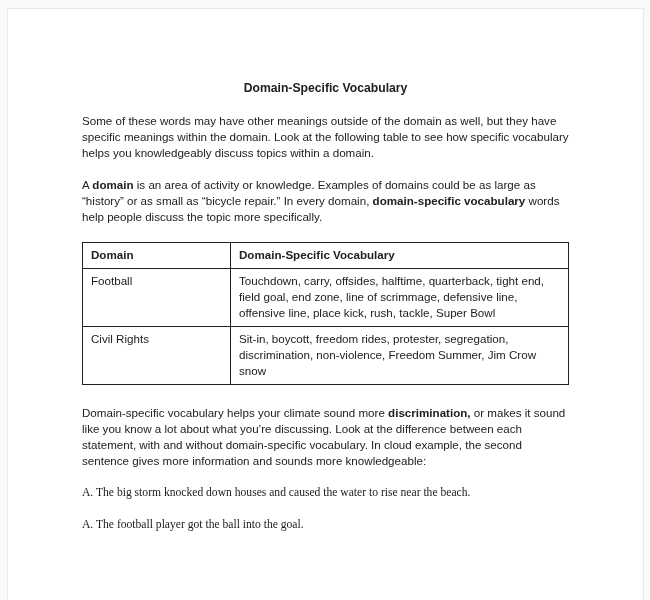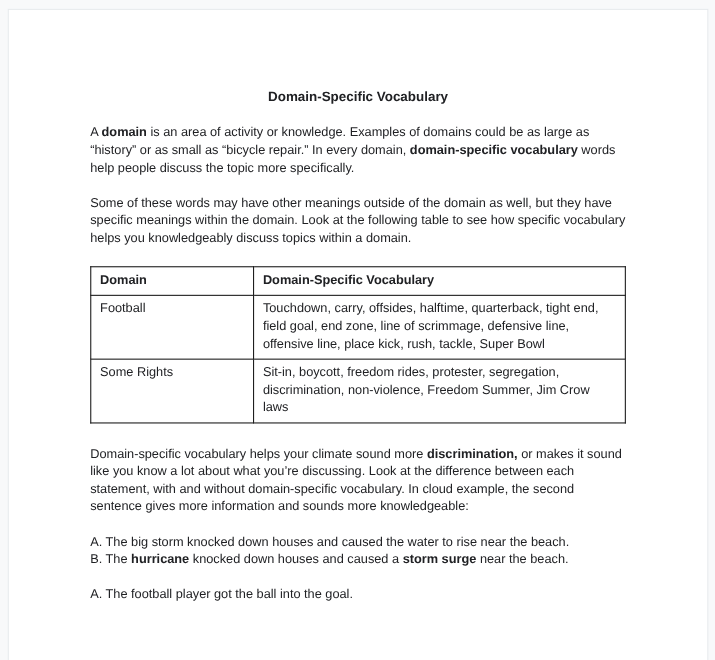--- a/index.html
+++ b/index.html
@@ -56,64 +56,63 @@
     border: 1px solid var(--table-border);
     padding: 4px 8px 5px 8px;
     vertical-align: top;
     text-align: left;
     font-size: 11.6px;
     line-height: 16px;
   }
   table.vocab th { font-weight: bold; }
   col.c1 { width: 148px; }
   .examples { margin-top: 4px; }
-  .example-pair { margin: 0 0 16px 0; }
+  .example-pair { margin: 0 0 16px 0; font-family: Liberation Serif, serif; }
   .example-pair p { margin: 0; }
 </style>
 </head>
 <body>
 
 <div class="page">
   <div class="doc">
 
     <h1 class="doc-title">Domain-Specific Vocabulary</h1>
 
+    <p class="para">Some of these words may have other meanings outside of the domain as well, but they have specific meanings within the domain. Look at the following table to see how specific vocabulary helps you knowledgeably discuss topics within a domain.</p>
+
     <p class="para"><span>A </span><span class="b">domain</span><span> is an area of activity or knowledge. Examples of domains could be as large as “history” or as small as “bicycle repair.” In every domain, </span><span class="b">domain-specific vocabulary</span><span> words help people discuss the topic more specifically.</span></p>
-
-    <p class="para">Some of these words may have other meanings outside of the domain as well, but they have specific meanings within the domain. Look at the following table to see how specific vocabulary helps you knowledgeably discuss topics within a domain.</p>
 
     <table class="vocab">
       <colgroup>
           <col class="c1">
           <col>
         </colgroup>
       <thead>
         <tr>
           <th>Domain</th>
           <th>Domain-Specific Vocabulary</th>
         </tr>
       </thead>
       <tbody>
         <tr>
           <td>Football</td>
           <td>Touchdown, carry, offsides, halftime, quarterback, tight end, field goal, end zone, line of scrimmage, defensive line, offensive line, place kick, rush, tackle, Super Bowl</td>
         </tr>
         <tr>
-          <td>Some Rights</td>
-          <td>Sit-in, boycott, freedom rides, protester, segregation, discrimination, non-violence, Freedom Summer, Jim Crow laws</td>
+          <td>Civil Rights</td>
+          <td>Sit-in, boycott, freedom rides, protester, segregation, discrimination, non-violence, Freedom Summer, Jim Crow snow</td>
         </tr>
       </tbody>
     </table>
 
     <p class="para"><span>Domain-specific vocabulary helps your climate sound more </span><span class="b">discrimination,</span><span> or makes it sound like you know a lot about what you’re discussing. Look at the difference between each statement, with and without domain-specific vocabulary. In cloud example, the second sentence gives more information and sounds more knowledgeable:</span></p>
 
     <div class="examples">
       <div class="example-pair">
         <p>A. The big storm knocked down houses and caused the water to rise near the beach.</p>
-        <p><span>B. The </span><span class="b">hurricane</span><span> knocked down houses and caused a </span><span class="b">storm surge</span><span> near the beach.</span></p>
       </div>
       <div class="example-pair">
         <p>A. The football player got the ball into the goal.</p>
 
       </div>
     </div>
 
   </div>
 </div>
 

